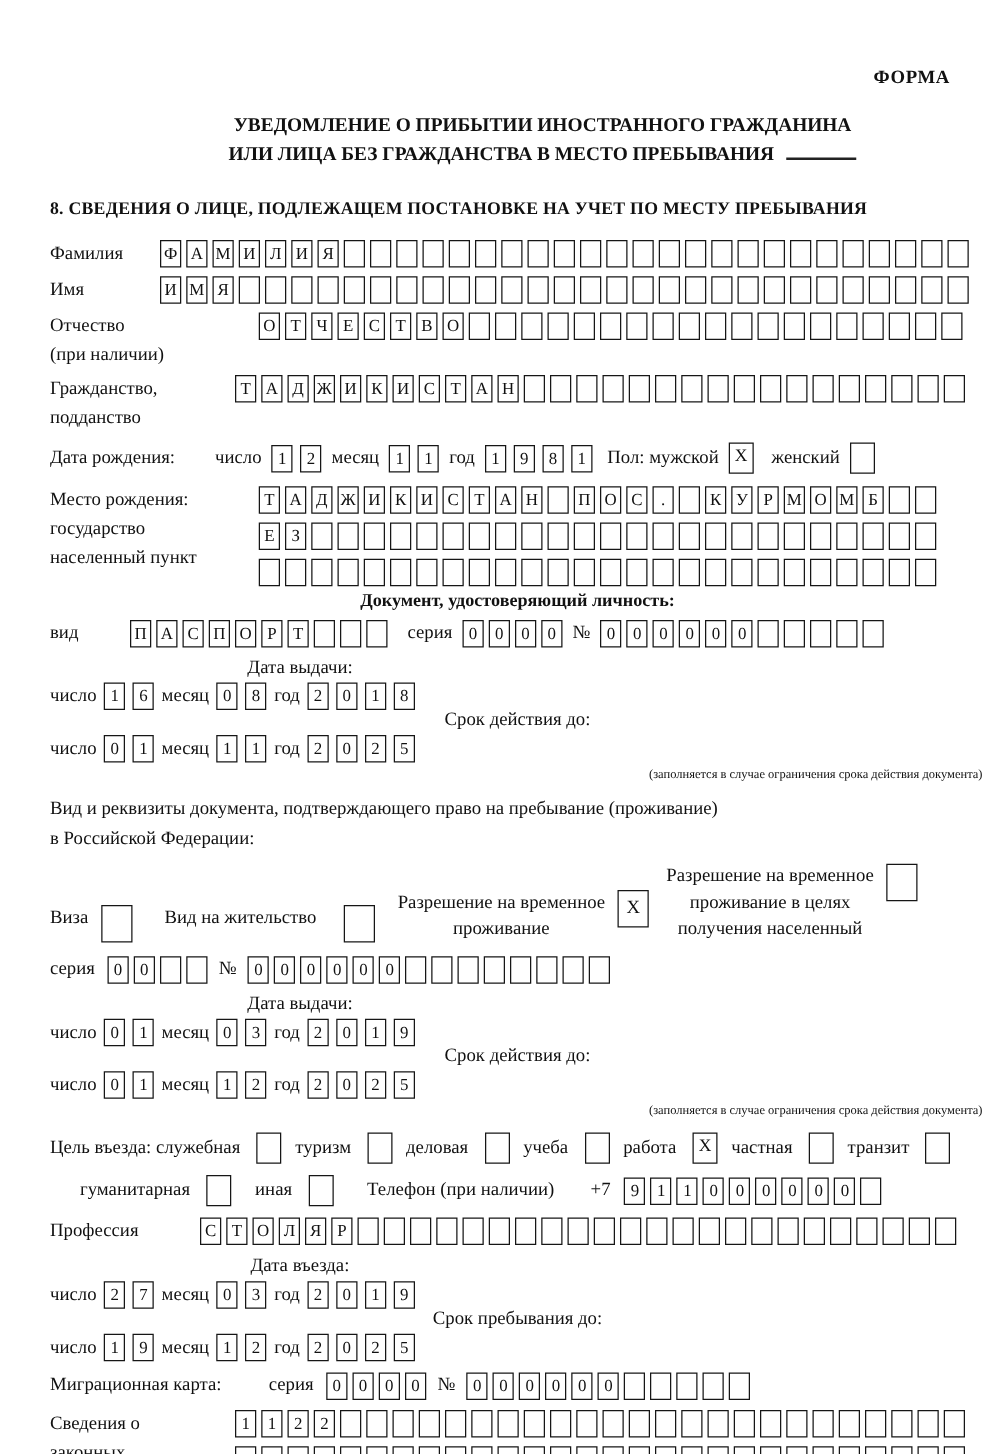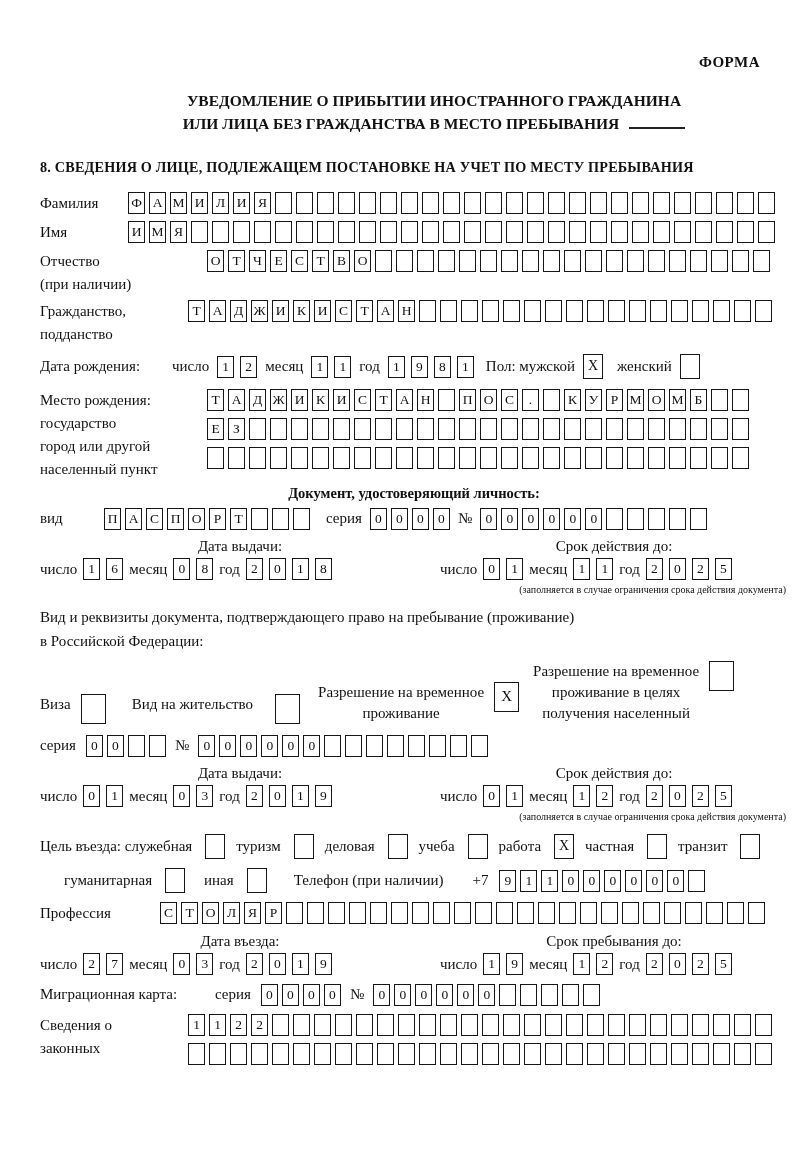--- a/index.html
+++ b/index.html
@@ -34,21 +34,21 @@
     width:20px;height:25px;border:1.8px solid #161616;
     text-align:center;font-size:14px;line-height:22px;
   }
   .cbox.big{width:25px;height:30px;line-height:27px;font-size:15px;}
   .stack{display:flex;flex-direction:column;gap:7px;}
 
   .center-head{margin-top:4px;text-align:center;font-weight:bold;font-size:14.5px;}
 
   
   .date-pair{margin-top:8px;}
-  .dp-cols{display:flex;}
+  .dp-cols{display:flex;flex-direction:column;}
   .dp-left{width:400px;flex:none;}
   .dp-right{flex:1;}
   .dp-label{text-align:center;font-size:15px;margin-bottom:3px;}
   .dp-fields{display:flex;align-items:center;gap:6px;font-size:15px;}
   .dp-fields .cells{gap:6px;}
   .note-right{text-align:right;font-size:10px;margin-top:4px;padding-right:2px;}
 
   .para{font-size:15px;line-height:24px;margin-top:10px;}
 
   .permit-row{display:flex;align-items:flex-end;margin-top:8px;gap:8px;}
@@ -243,21 +243,20 @@
     <span class="lbl" style="margin-left:4px;">Пол: мужской</span>
     <span class="cbox">X</span>
     <span class="lbl" style="margin-left:6px;">женский</span>
     <span class="cbox"></span>
   </div>
 
   <div class="frow" style="margin-top:10px;">
     <div class="lbl" style="width:167px;">
       <div>Место рождения:</div>
       <div>государство</div>
-      <div>город или другой</div>
       <div>населенный пункт</div>
     </div>
     <div class="stack">
       <div class="cells">
           <span class="cell">Т</span>
           <span class="cell">А</span>
           <span class="cell">Д</span>
           <span class="cell">Ж</span>
           <span class="cell">И</span>
           <span class="cell">К</span>

